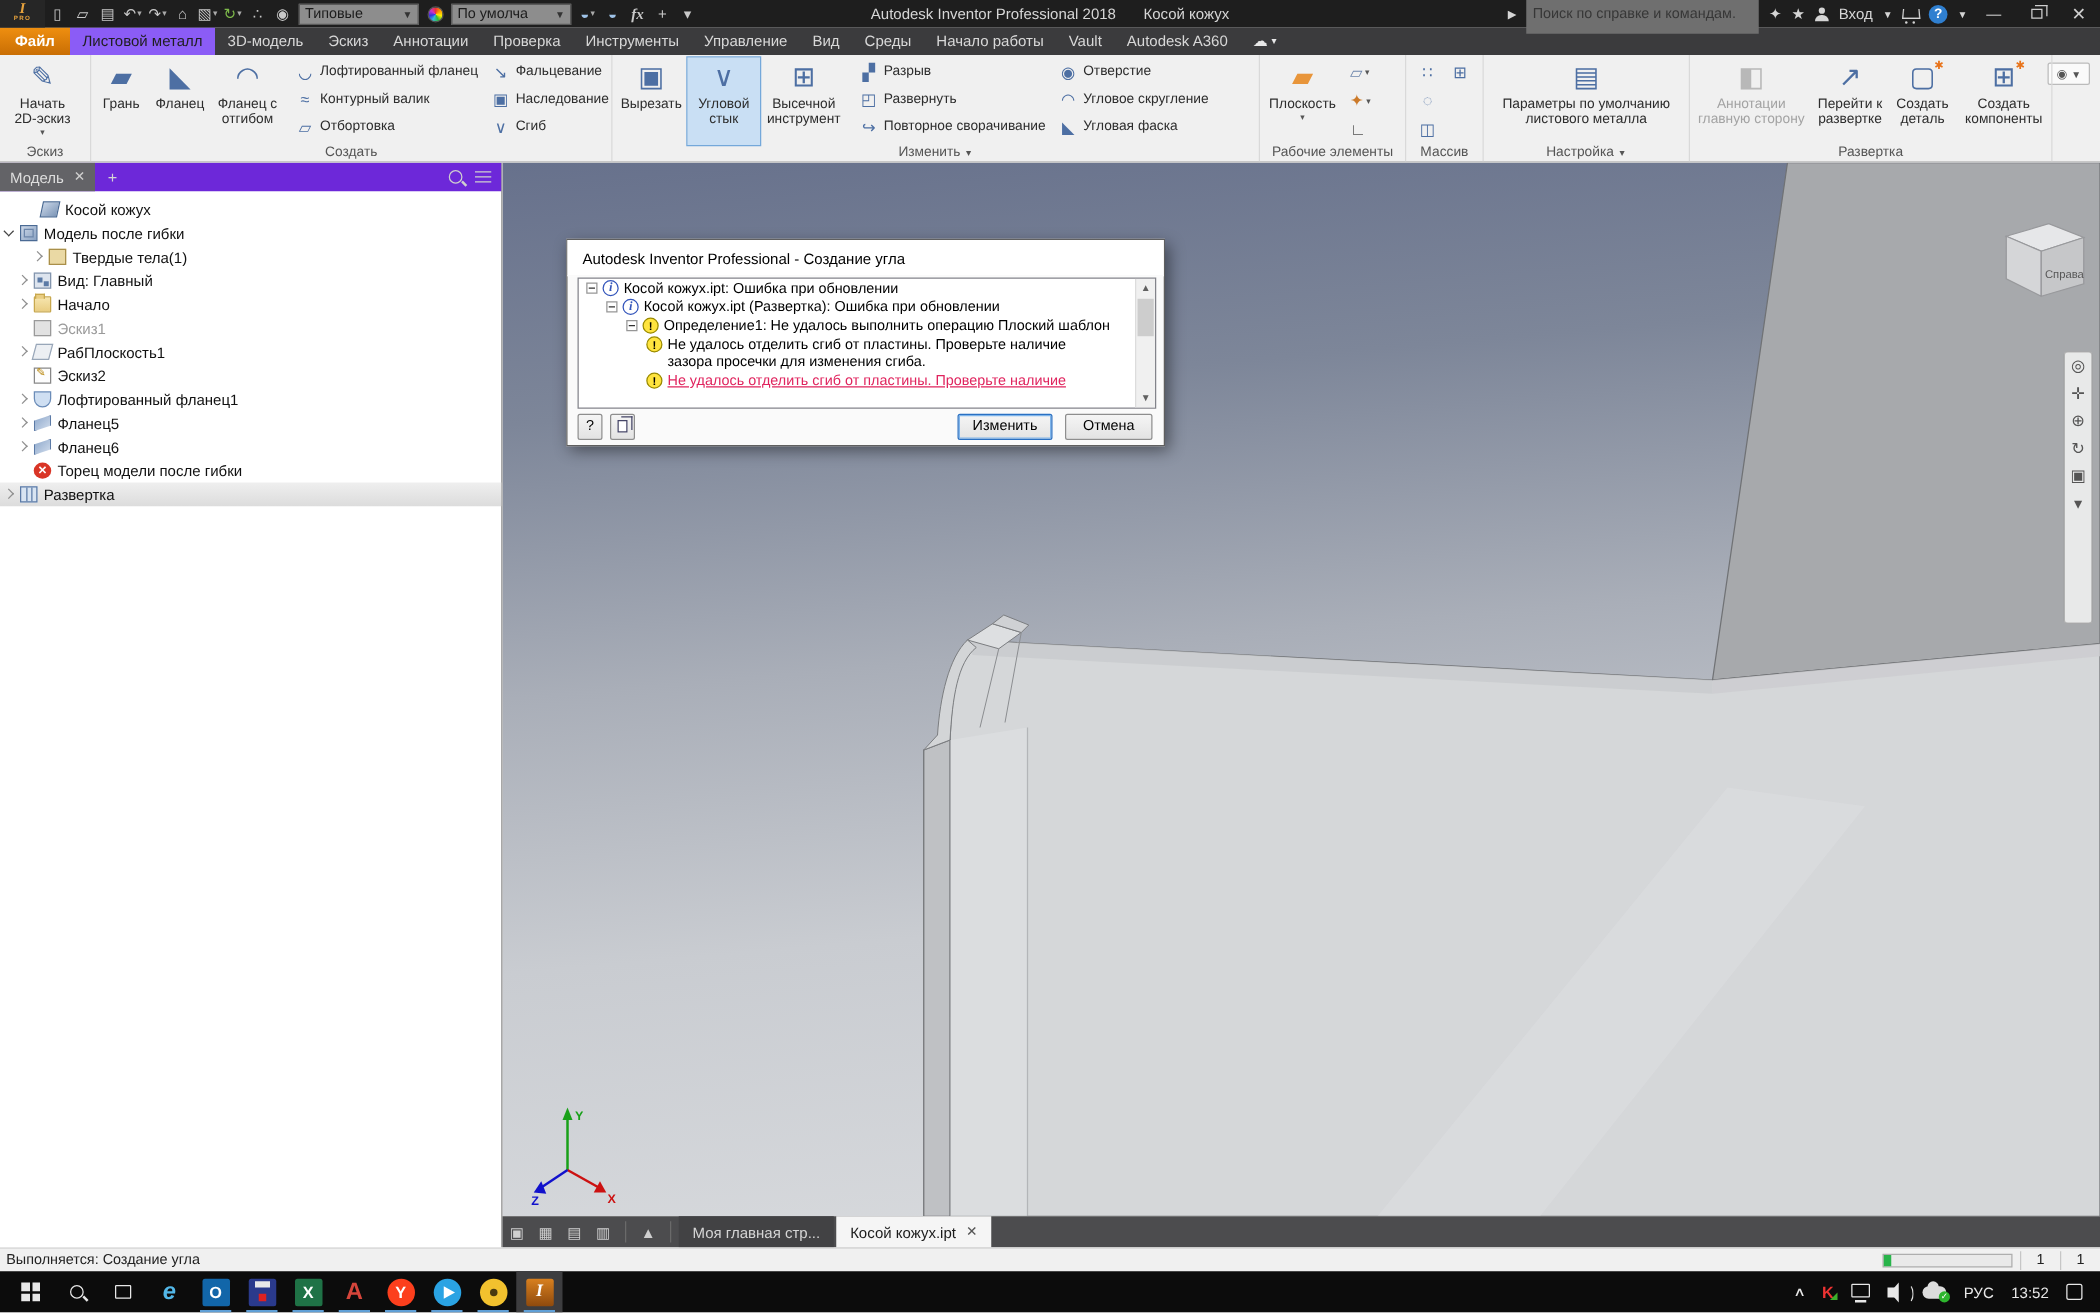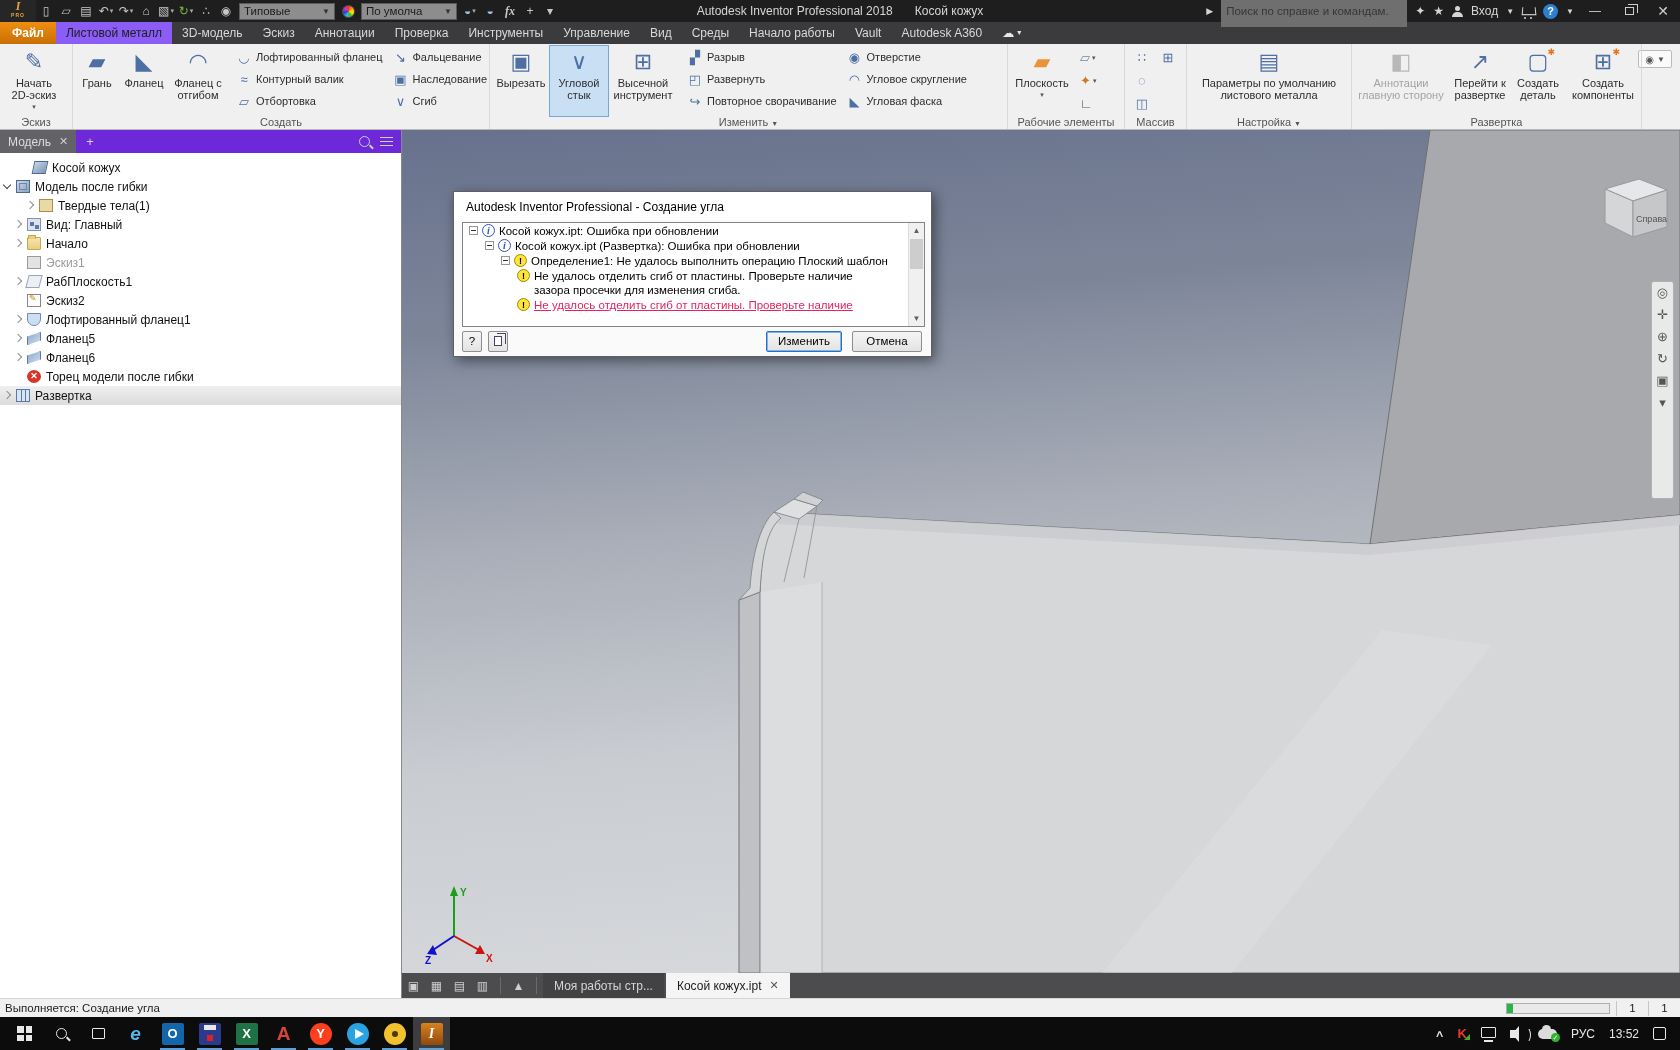--- a/index.html
+++ b/index.html
@@ -641,21 +641,21 @@
 
 <div id="docbar">
     <span class="dbi">▣</span>
     <span class="dbi">▦</span>
     <span class="dbi">▤</span>
     <span class="dbi">▥</span>
     <span class="dbsep"></span>
     <span class="dbi">▲</span>
     <span class="dbsep"></span>
     <div class="dtab">
-      <span>Моя работы стр...</span>
+      <span>Моя главная стр...</span>
     </div>
     <div class="dtab active">
       <span>Косой кожух.ipt</span>
       <span class="x">✕</span>
     </div>
   </div>
 
 <div id="statusbar">
   <span id="status-msg">Выполняется: Создание угла</span>
   <div id="status-right">

